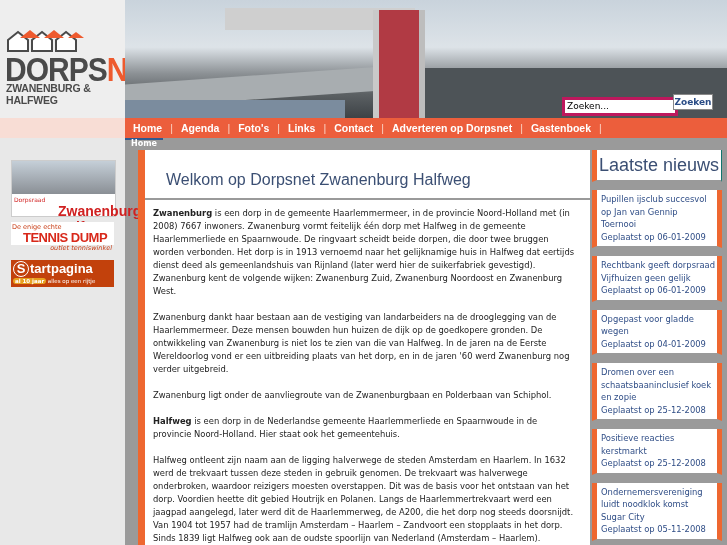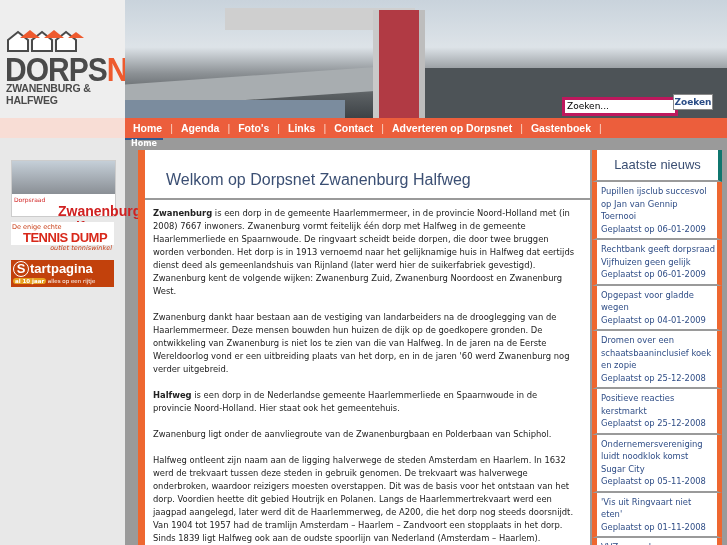--- a/index.html
+++ b/index.html
@@ -39,22 +39,22 @@
   .ad3 .t1 { position:absolute; left:2px; top:1px; font-size:13px; font-weight:bold; color:#fff; font-family:"Liberation Sans",sans-serif; }
   .ad3 .t1 span { display:inline-block; width:14px; height:14px; border:1px solid #fff; border-radius:50%; text-align:center; line-height:14px; margin-right:1px; }
   .ad3 .t2 { position:absolute; left:2px; top:18px; font-size:5.5px; color:#fff; }
   .ad3 .t2 b { background:#e8a020; border-radius:3px; padding:0 2px; }
   .main { position:absolute; left:138px; top:150px; width:452px; height:395px; background:#fff; border-left:7px solid #ee6730; box-sizing:border-box; }
   .main .titlebar { height:32px; border-bottom:2px solid #9a9a9a; }
   .main h1 { margin:16px; padding:5px 0 0 5px; font-weight:normal; font-size:16px; color:#3b4f73; font-family:"Liberation Sans",sans-serif; }
   .main .body { padding:7px 14px 0 8px; font-size:8.4px; line-height:13px; color:#222; }
   .main p { margin:0 0 13px 0; }
   .right { position:absolute; left:592px; top:150px; width:130px; height:395px; }
-  .right .head { height:30px; background:#fff; border-left:5px solid #ee6730; border-right:4px solid #0f766e; border-bottom:2px solid #9a9a9a; text-align:center; font-size:13px; color:#3b4f73; line-height:30px; font-family:"Liberation Sans",sans-serif; }
-  .news { background:#fff; border-left:5px solid #ee6730; border-right:5px solid #ee6730; border-bottom:2px solid #9a9a9a; padding:3px 2px 3px 4px; font-size:8.4px; line-height:12.5px; color:#2f4d86; }
+  .right .head { height:30px; background:#fff; border-left:5px solid #ee6730; border-right:1px solid #0f766e; border-bottom:2px solid #9a9a9a; text-align:center; font-size:18px; color:#3b4f73; line-height:30px; font-family:"Liberation Sans",sans-serif; }
+  .news { background:#fff; border-left:5px solid #ee6730; border-right:5px solid #ee6730; border-bottom:2px solid #9a9a9a; padding:3px 2px 3px 4px; font-size:8.4px; line-height:12.5px; color:#2f4d86;margin-top:8px; }
   .news .title { display:block; }
   .news .date { display:block; }
 </style>
 </head>
 <body>
 
 <div class="logo-area">
   <svg class="logo-houses" width="78" height="22" viewBox="0 0 78 22">
     <g fill="#fff" stroke="#4a4a4a" stroke-width="2">
       <path d="M2 10 L12 2 L22 10 V21 H2 Z"></path>
@@ -126,22 +126,22 @@
   <div class="t2"><b>al 10 jaar</b> <span>alles op een rijtje</span></div>
 </div>
 
 <div class="main">
   <div class="titlebar">
       <h1>Welkom op Dorpsnet Zwanenburg Halfweg</h1>
     </div>
   <div class="body">
     <p><b>Zwanenburg</b><span> is een dorp in de gemeente Haarlemmermeer, in de provincie Noord-Holland met (in 2008) 7667 inwoners. Zwanenburg vormt feitelijk één dorp met Halfweg in de gemeente Haarlemmerliede en Spaarnwoude. De ringvaart scheidt beide dorpen, die door twee bruggen worden verbonden. Het dorp is in 1913 vernoemd naar het gelijknamige huis in Halfweg dat eertijds dienst deed als gemeenlandshuis van Rijnland (later werd hier de suikerfabriek gevestigd). Zwanenburg kent de volgende wijken: Zwanenburg Zuid, Zwanenburg Noordoost en Zwanenburg West.</span></p>
     <p><span>Zwanenburg dankt haar bestaan aan de vestiging van landarbeiders na de drooglegging van de Haarlemmermeer. Deze mensen bouwden hun huizen de dijk op de goedkopere gronden. De ontwikkeling van Zwanenburg is niet los te zien van die van Halfweg. In de jaren na de Eerste Wereldoorlog vond er een uitbreiding plaats van het dorp, en in de jaren '60 werd Zwanenburg nog verder uitgebreid.</span></p>
+    <p><span>Zwanenburg ligt onder de aanvliegroute van de Zwanenburgbaan en Polderbaan van Schiphol.</span></p>
     <p><b>Halfweg</b><span> is een dorp in de Nederlandse gemeente Haarlemmerliede en Spaarnwoude in de provincie Noord-Holland. Hier staat ook het gemeentehuis.</span></p>
-    <p><span>Zwanenburg ligt onder de aanvliegroute van de Zwanenburgbaan en Polderbaan van Schiphol.</span></p>
     <p><span>Halfweg ontleent zijn naam aan de ligging halverwege de steden Amsterdam en Haarlem. In 1632 werd de trekvaart tussen deze steden in gebruik genomen. De trekvaart was halverwege onderbroken, waardoor reizigers moesten overstappen. Dit was de basis voor het ontstaan van het dorp. Voordien heette dit gebied Houtrijk en Polanen. Langs de Haarlemmertrekvaart werd een jaagpad aangelegd, later werd dit de Haarlemmerweg, de A200, die het dorp nog steeds doorsnijdt. Van 1904 tot 1957 had de tramlijn Amsterdam – Haarlem – Zandvoort een stopplaats in het dorp. Sinds 1839 ligt Halfweg ook aan de oudste spoorlijn van Nederland (Amsterdam – Haarlem).</span></p>
 
   </div>
 </div>
 
 <div class="right">
   <div class="head">Laatste nieuws</div>
   <div class="news">
       <span class="title">Pupillen ijsclub succesvol op Jan van Gennip Toernooi</span>
       <span class="date">Geplaatst op 06-01-2009</span>

